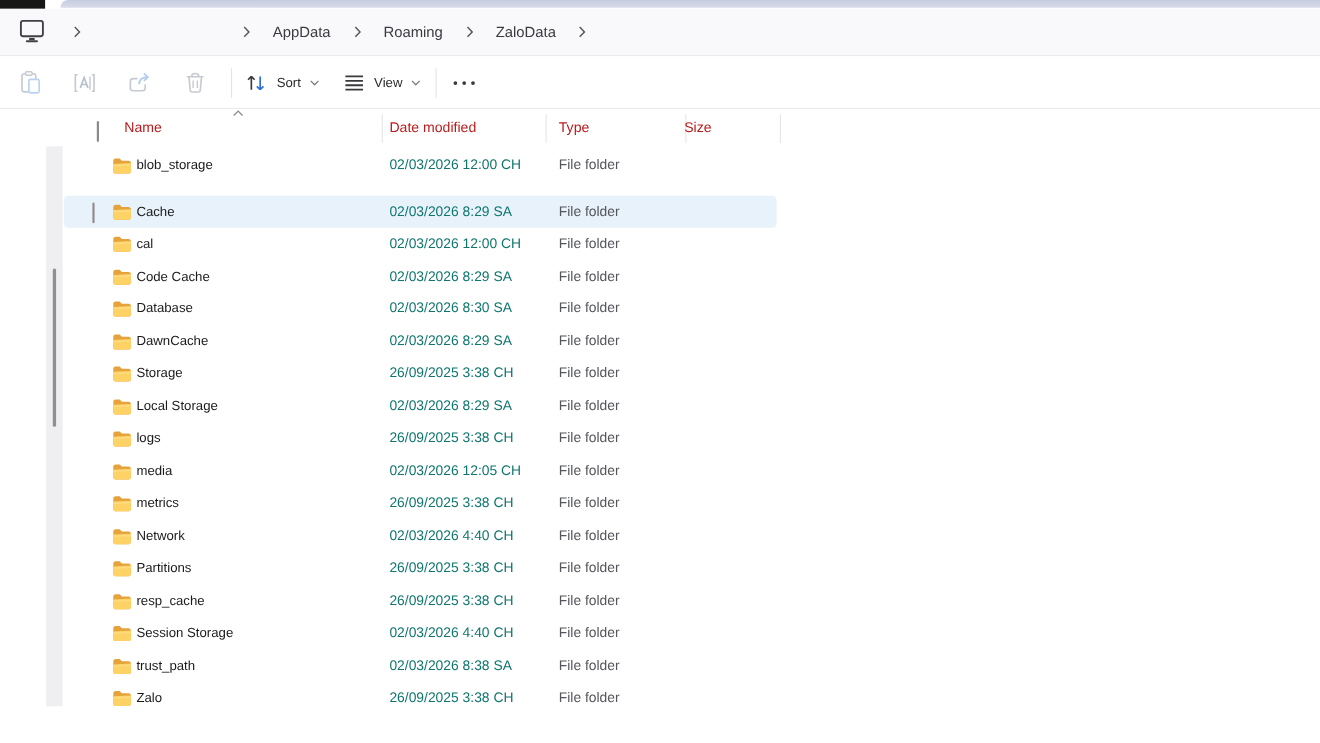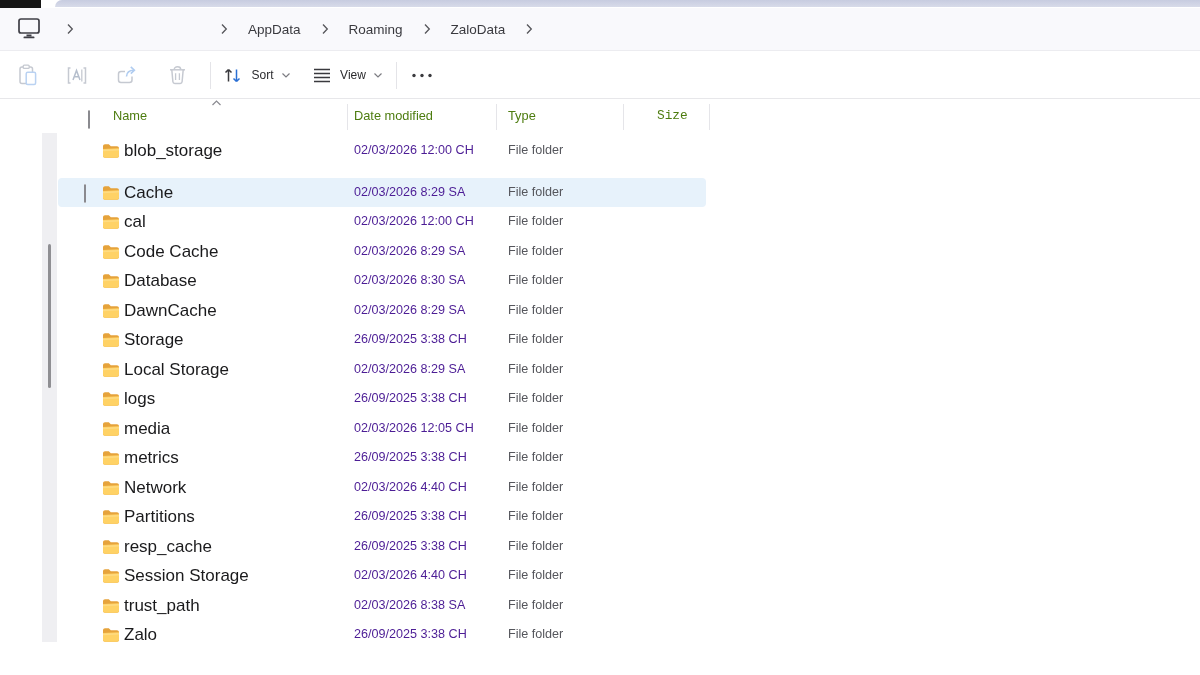--- a/index.html
+++ b/index.html
@@ -34,35 +34,35 @@
   .left-track { position:absolute; left:42px; top:99px; width:15px; height:576px; background:#efeff2; }
   .left-thumb { position:absolute; left:48px; top:244px; width:3px; height:144px; background:#8f8f93; border-radius:2px; }
 
   
   .col-header { position:absolute; left:0; top:99px; width:1200px; height:34px; background:#fff; }
   .hdr-checkbox { position:absolute; left:88px; top:12px; }
   .checkbox { width:14px; height:14px; border:1px solid #8a8a8f; border-radius:3px; background:#fff; }
   .hdr-name  { position:absolute; left:113px; top:0; line-height:34px; }
   .hdr-date  { position:absolute; left:354px; top:0; line-height:34px; }
   .hdr-type  { position:absolute; left:508px; top:0; line-height:34px; }
-  .hdr-size  { position:absolute; left:657px; top:0; line-height:34px;font-family:Liberation Mono, monospace; }
-  .hdr-text { font-size:12.8px; color:#4d7c0f; cursor:default; }
+  .hdr-size  { position:absolute; left:622px; top:0; line-height:34px; }
+  .hdr-text { font-size:12.8px; color:#b91c1c; cursor:default; }
   .sort-caret { position:absolute; left:211px; top:0px; }
   .hdr-sep { position:absolute; top:5px; width:1px; height:26px; background:#e5e5e9; }
 
   
   .file-list { position:absolute; left:58px; top:136px; width:1142px; }
   .file-row { position:relative; width:648px; height:29.5px; border-radius:4px; }
   .file-row.selected { background:#e7f2fb;margin-top:12px; }
   .row-checkbox { position:absolute; left:26px; top:7px; display:none; }
   .file-row.selected .row-checkbox { display:block; }
   .row-icon { position:absolute; left:44px; top:7px; width:18px; height:16px; }
   .cell { position:absolute; top:0; line-height:29.5px; white-space:nowrap; }
-  .c-name { left:66px;  font-size:17px; color:#1a1a1c; }
-  .c-date { left:296px; font-size:12.6px; color:#4c1d95; }
+  .c-name { left:66px;  font-size:12px; color:#1a1a1c; }
+  .c-date { left:296px; font-size:12.6px; color:#0f766e; }
   .c-type { left:450px; font-size:12.6px; color:#55565c; }
   .c-size { left:552px; width:94px; text-align:right; font-size:12.6px; color:#55565c; }
 
   svg { display:block; }
 </style>
 </head>
 <body>
 
 <div id="app">
 

